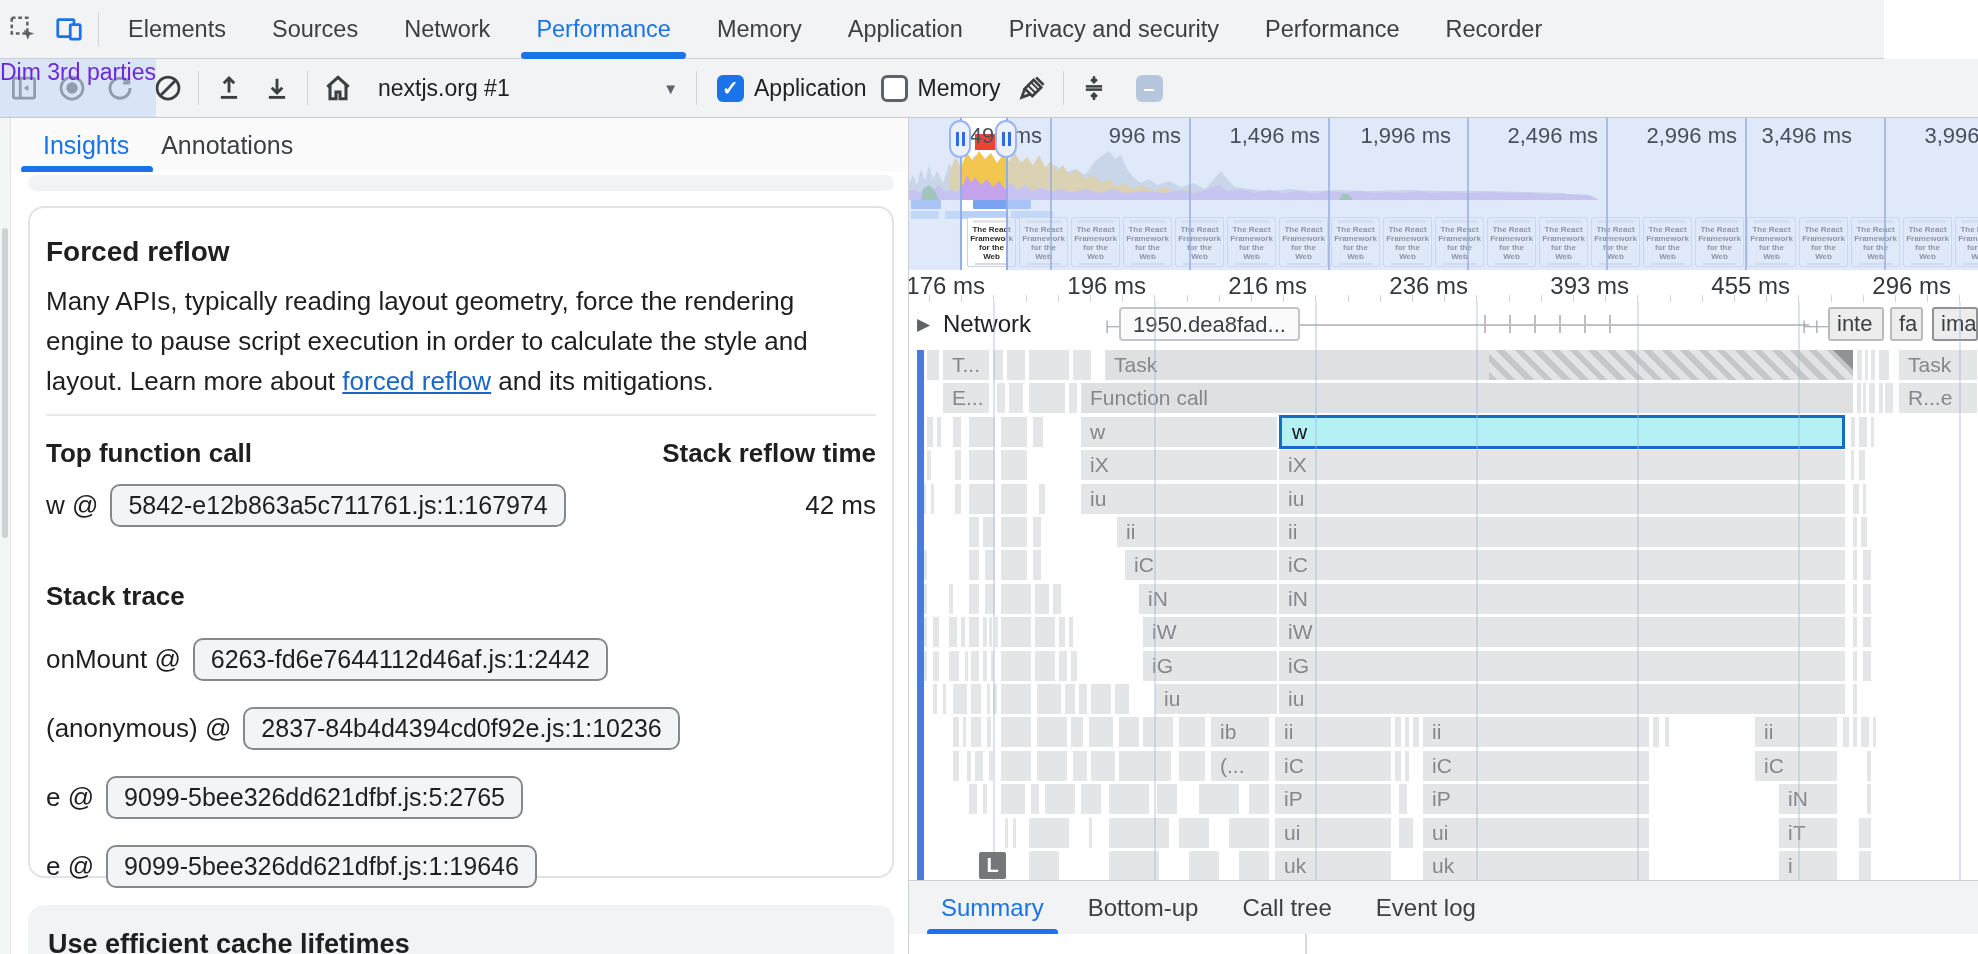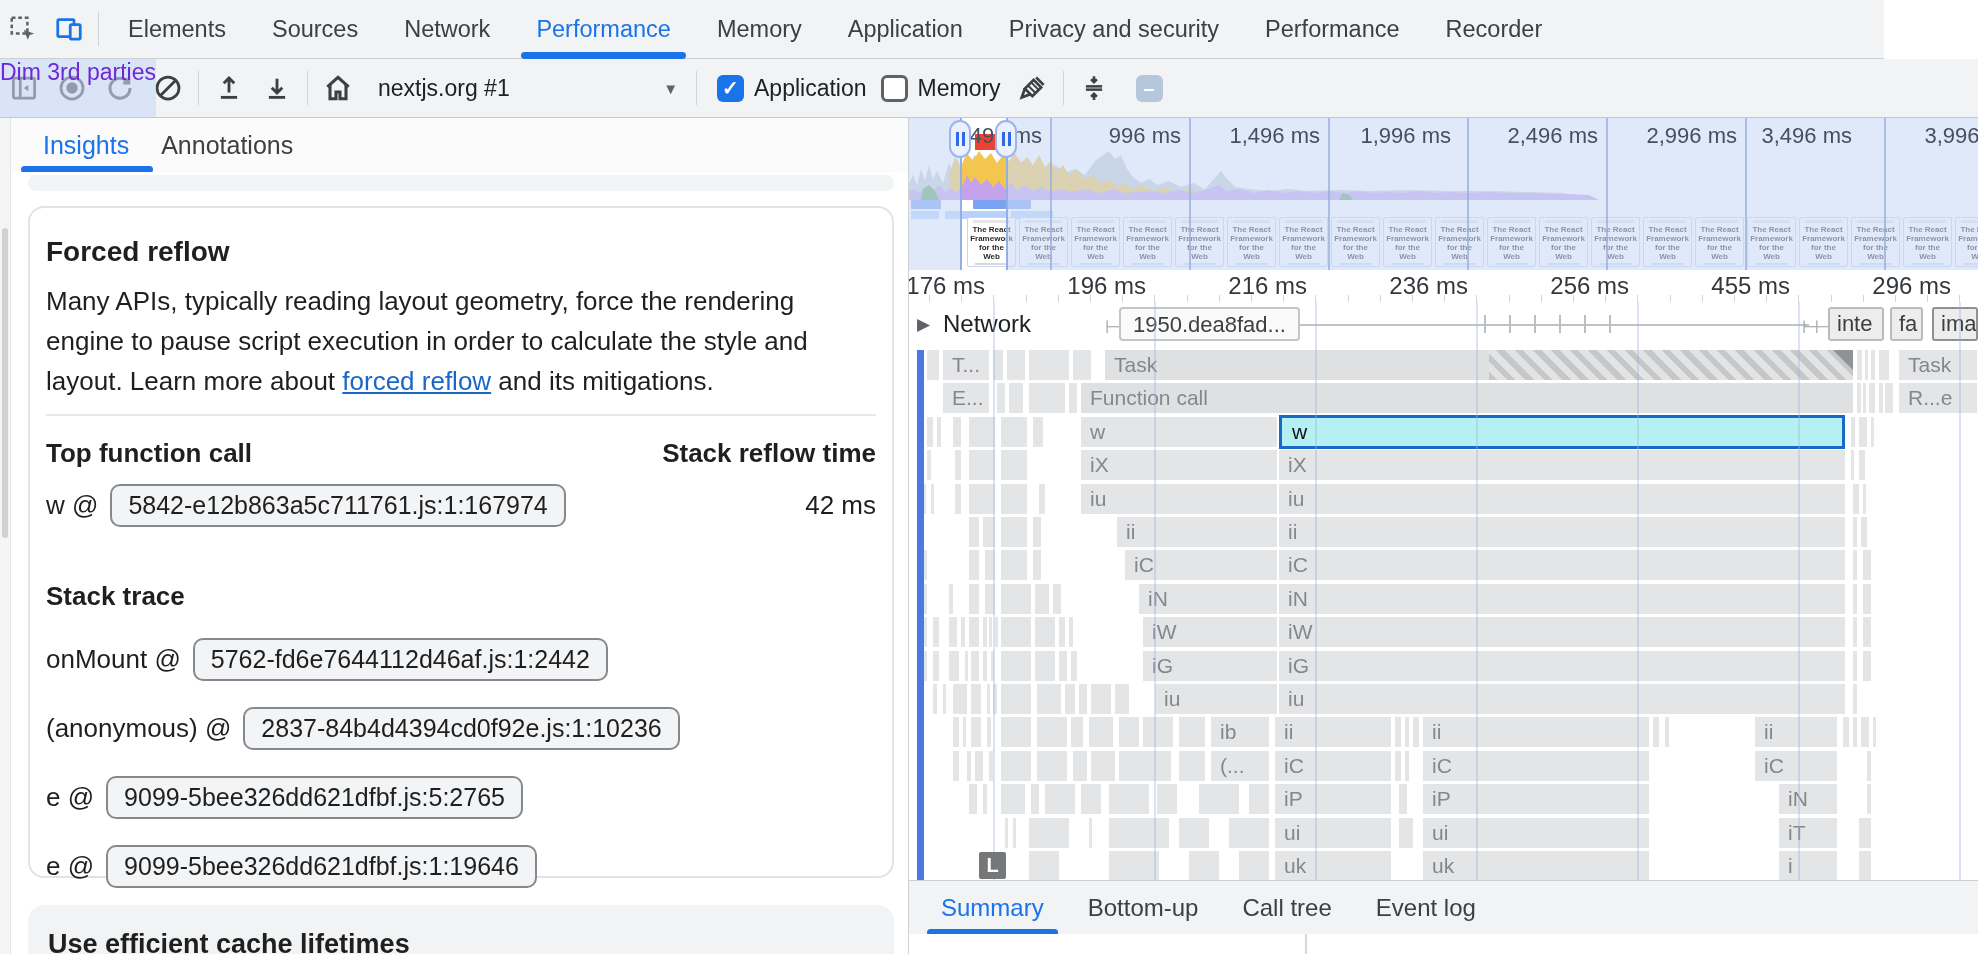--- a/index.html
+++ b/index.html
@@ -249,21 +249,21 @@
         </div>
         <div class="func-row">
           <span class="fn-name">w @</span>
           <span class="pill">5842-e12b863a5c711761.js:1:167974</span>
           <span class="total-val">42 ms</span>
         </div>
         <div class="stack-label">Stack trace</div>
         <div id="stack-list">
             <div class="stack-row">
               <span class="fn-name">onMount @</span>
-              <span class="pill">5762-fd6e7644112d46af.js:1:2442</span>
+              <span class="pill">6263-fd6e7644112d46af.js:1:2442</span>
             </div>
             <div class="stack-row">
               <span class="fn-name">(anonymous) @</span>
               <span class="pill">2837-84b4d4394cd0f92e.js:1:10236</span>
             </div>
             <div class="stack-row">
               <span class="fn-name">e @</span>
               <span class="pill">9099-5bee326dd621dfbf.js:5:2765</span>
             </div>
             <div class="stack-row">
@@ -428,21 +428,21 @@
           <i></i>
           <i></i>
         </div>
     </div>
 
     <div class="ruler" id="ruler">
         <div class="r-lab" style="left: -64px;">176 ms</div>
         <div class="r-lab" style="left: 97px;">196 ms</div>
         <div class="r-lab" style="left: 258px;">216 ms</div>
         <div class="r-lab" style="left: 419px;">236 ms</div>
-        <div class="r-lab" style="left: 580px;">256 ms</div>
+        <div class="r-lab" style="left: 580px;">393 ms</div>
         <div class="r-lab" style="left: 741px;">455 ms</div>
         <div class="r-lab" style="left: 902px;">296 ms</div>
         <div class="r-tick" style="left: 20px;"></div>
         <div class="r-tick" style="left: 52px;"></div>
         <div class="r-tick" style="left: 84px;"></div>
         <div class="r-tick" style="left: 117px;"></div>
         <div class="r-tick" style="left: 149px;"></div>
         <div class="r-tick" style="left: 181px;"></div>
         <div class="r-tick" style="left: 213px;"></div>
         <div class="r-tick" style="left: 245px;"></div>

